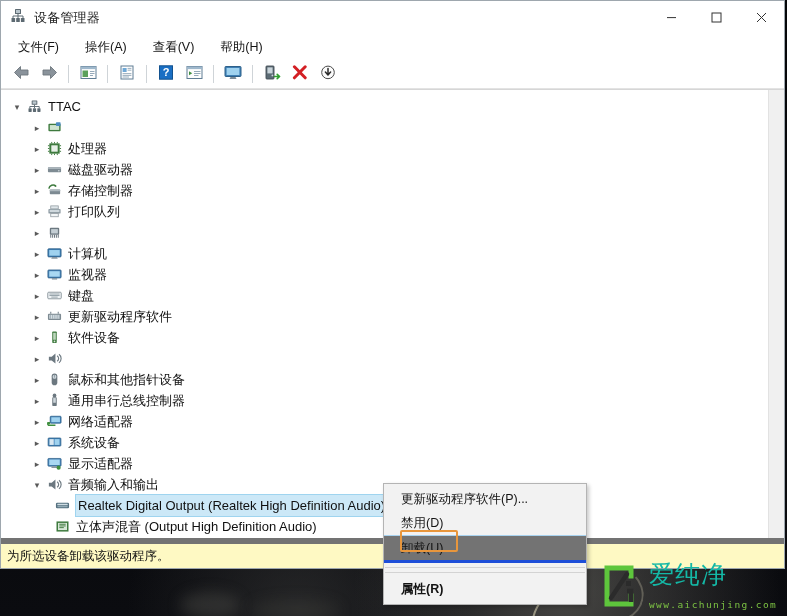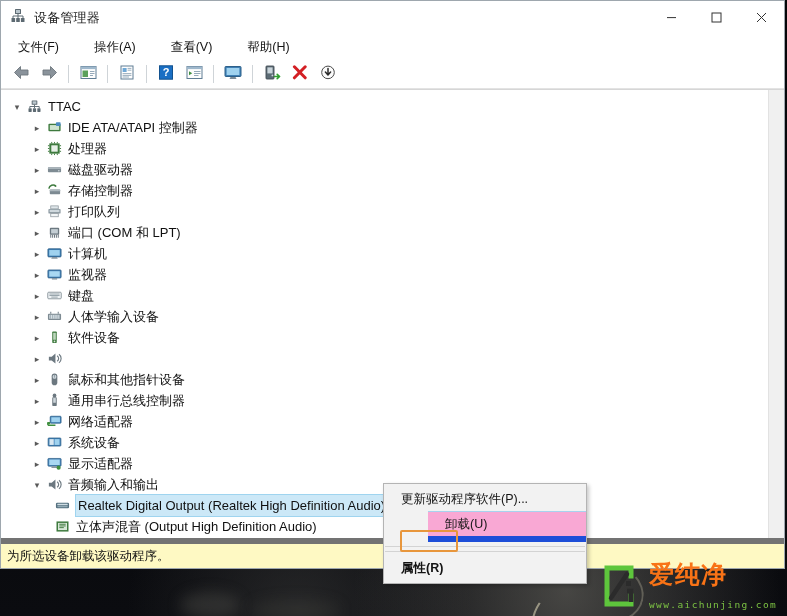--- a/index.html
+++ b/index.html
@@ -97,21 +97,21 @@
   }
 
   
   .menubar {
     height: 26px;
     flex: 0 0 auto;
     display: flex;
     align-items: center;
     padding-left: 9px;
     background: #ffffff;
-    gap: 18px;
+    gap: 9px;
   }
   .menubar .mi {
     font-size: 12.5px;
     color: #141414;
     padding: 3px 9px 3px 8px;
     white-space: nowrap;
   }
 
   
   .toolbar {
@@ -225,24 +225,23 @@
     height: 24px;
     display: flex;
     align-items: center;
     padding-left: 17px;
     font-size: 12.5px;
     color: #141414;
     white-space: nowrap;
     position: relative;
   }
   #ctxmenu .cmi.hl {
-    background: #f9a8d4;
+    background: #737373;
     border-top: 1px solid #a8d2ee;
-    border-bottom: 6px solid #1d4ed8;
-    margin-left: 44px;
+    border-bottom: 3px solid #1d4ed8;
   }
   #ctxmenu .cmi.bold { font-weight: bold; }
   #ctxmenu .csep {
     height: 1px;
     background: #d3d3d3;
     margin: 4px 1px 4px 1px;
   }
   
   #annot {
     position: absolute;
@@ -271,22 +270,22 @@
     width: 44px; height: 44px;
     position: relative;
   }
   #wm-text {
     display: flex;
     flex-direction: column;
     justify-content: center;
   }
   .wm-cn {
     font-size: 25px;
-    font-weight: bold;
-    color: #f97316;
+    font-weight: normal;
+    color: #14b8a6;
     line-height: 25px;
     letter-spacing: 1px;
     font-family: "DejaVu Sans", "Liberation Sans", sans-serif;
   }
   .wm-url {
     font-size: 9.5px;
     color: #7cc243;
     letter-spacing: 1.4px;
     margin-top: 12px;
     font-family: "DejaVu Sans Mono", monospace;
@@ -460,21 +459,20 @@
 
       <div class="node depth1">
         <span class="chev">▸</span>
         <span class="ico">
           <svg width="15" height="15" viewBox="0 0 16 16">
             <rect x="1.5" y="4" width="13" height="8" rx="1" fill="#3e7a3e"></rect>
             <rect x="3" y="5.4" width="10" height="5.2" fill="#cfe4cf"></rect>
             <rect x="9.5" y="2.5" width="5" height="4" rx="0.8" fill="#4c8bc0"></rect>
           </svg>
         </span>
-        <span class="lbl">IDE ATA/ATAPI 控制器</span>
       </div>
 
       <div class="node depth1">
         <span class="chev">▸</span>
         <span class="ico">
           <svg width="15" height="15" viewBox="0 0 16 16">
             <rect x="2.5" y="2.5" width="11" height="11" fill="#3e7a3e"></rect>
             <rect x="4.6" y="4.6" width="6.8" height="6.8" fill="#e7f0e7"></rect>
             <path d="M5 2.5 V1 M8 2.5 V1 M11 2.5 V1 M5 13.5 V15 M8 13.5 V15 M11 13.5 V15 M2.5 5 H1 M2.5 8 H1 M2.5 11 H1 M13.5 5 H15 M13.5 8 H15 M13.5 11 H15" stroke="#3e7a3e" stroke-width="1"></path>
           </svg>
@@ -522,21 +520,20 @@
 
       <div class="node depth1">
         <span class="chev">▸</span>
         <span class="ico">
           <svg width="15" height="15" viewBox="0 0 16 16">
             <rect x="3" y="3" width="10" height="7.5" rx="1" fill="#6c7880"></rect>
             <rect x="4.4" y="4.4" width="7.2" height="4.6" fill="#c4ced4"></rect>
             <path d="M4 10.5 V13.5 M6 10.5 V13.5 M8 10.5 V13.5 M10 10.5 V13.5 M12 10.5 V13.5" stroke="#6c7880" stroke-width="1.1"></path>
           </svg>
         </span>
-        <span class="lbl">端口 (COM 和 LPT)</span>
       </div>
 
       <div class="node depth1">
         <span class="chev">▸</span>
         <span class="ico">
           <svg width="15" height="15" viewBox="0 0 16 16">
             <rect x="1" y="3" width="14" height="8.6" rx="0.8" fill="#3f7fb4" stroke="#2d6089" stroke-width="0.9"></rect>
             <rect x="2.4" y="4.3" width="11.2" height="6" fill="#9fd2ef"></rect>
             <path d="M5.5 11.6 H10.5 L11.5 13.6 H4.5 Z" fill="#8b98a2"></path>
           </svg>
@@ -570,21 +567,21 @@
       <div class="node depth1">
         <span class="chev">▸</span>
         <span class="ico">
           <svg width="15" height="15" viewBox="0 0 16 16">
             <rect x="1" y="5" width="14" height="6.6" rx="1" fill="#7d8a92"></rect>
             <rect x="2.4" y="6.2" width="11.2" height="4.2" fill="#d7dfe4"></rect>
             <path d="M3.6 6.2 V10.4 M6 6.2 V10.4 M8.4 6.2 V10.4 M10.8 6.2 V10.4 M13 6.2 V10.4" stroke="#8fa0a9" stroke-width="0.8"></path>
             <path d="M4 5 V3 M12 5 V3" stroke="#7d8a92" stroke-width="1.2"></path>
           </svg>
         </span>
-        <span class="lbl">人体学输入设备</span>
+        <span class="lbl">更新驱动程序软件</span>
       </div>
 
       <div class="node depth1">
         <span class="chev">▸</span>
         <span class="ico">
           <svg width="15" height="15" viewBox="0 0 16 16">
             <rect x="5.6" y="1.6" width="4.8" height="12.2" rx="0.8" fill="#3e7a3e"></rect>
             <rect x="6.6" y="3" width="2.8" height="7.4" fill="#bcd6bc"></rect>
             <circle cx="8" cy="12.2" r="0.9" fill="#d8e7d8"></circle>
           </svg>
@@ -713,20 +710,21 @@
     </div>
   </div>
 
   <div class="statusbar">
     <span>为所选设备卸载该驱动程序。</span>
   </div>
 </div>
 
 <div id="ctxmenu">
   <div class="cmi">更新驱动程序软件(P)...</div>
+  <div class="cmi">禁用(D)</div>
   <div class="cmi hl">卸载(U)</div>
   <div class="csep"></div>
   <div class="csep"></div>
   <div class="cmi bold">属性(R)</div>
 </div>
 
 <div id="annot"></div>
 
 <div id="watermark">
   <div id="wm-mark">

